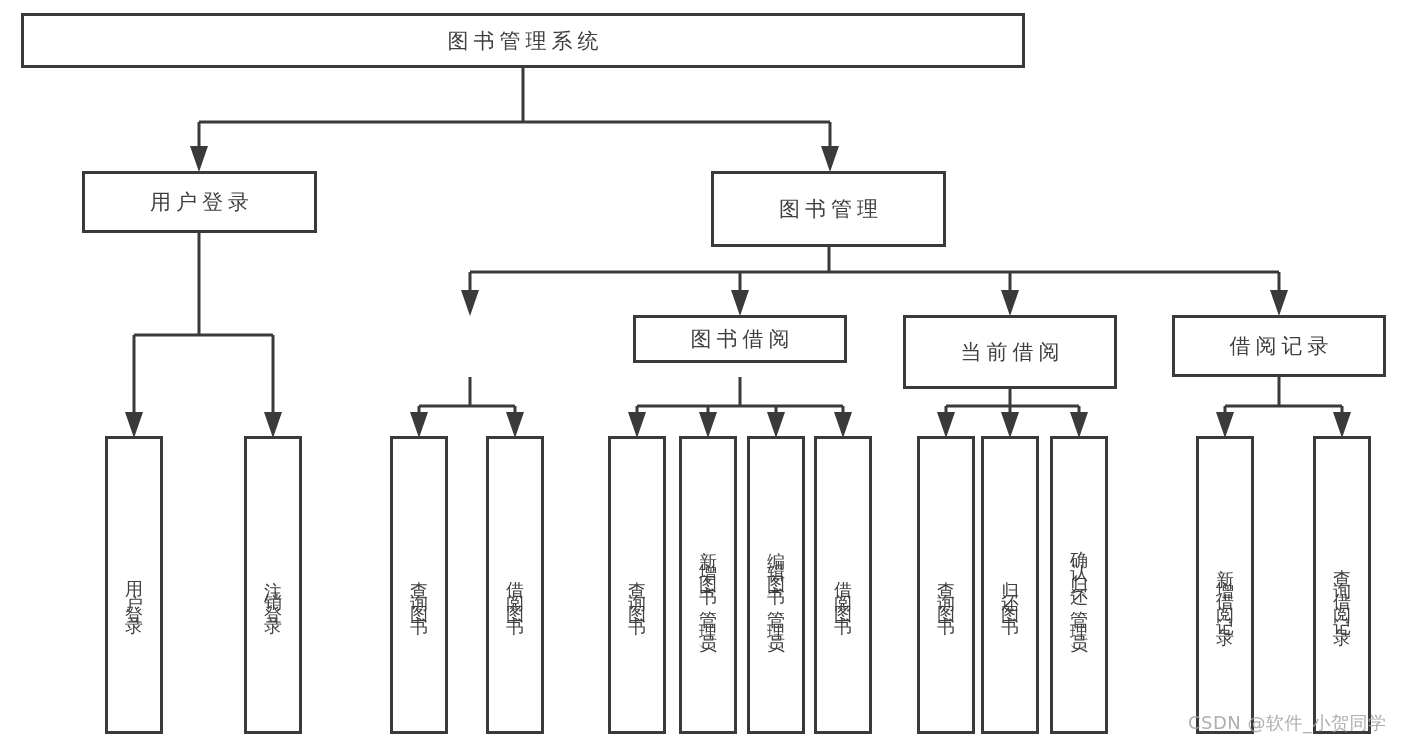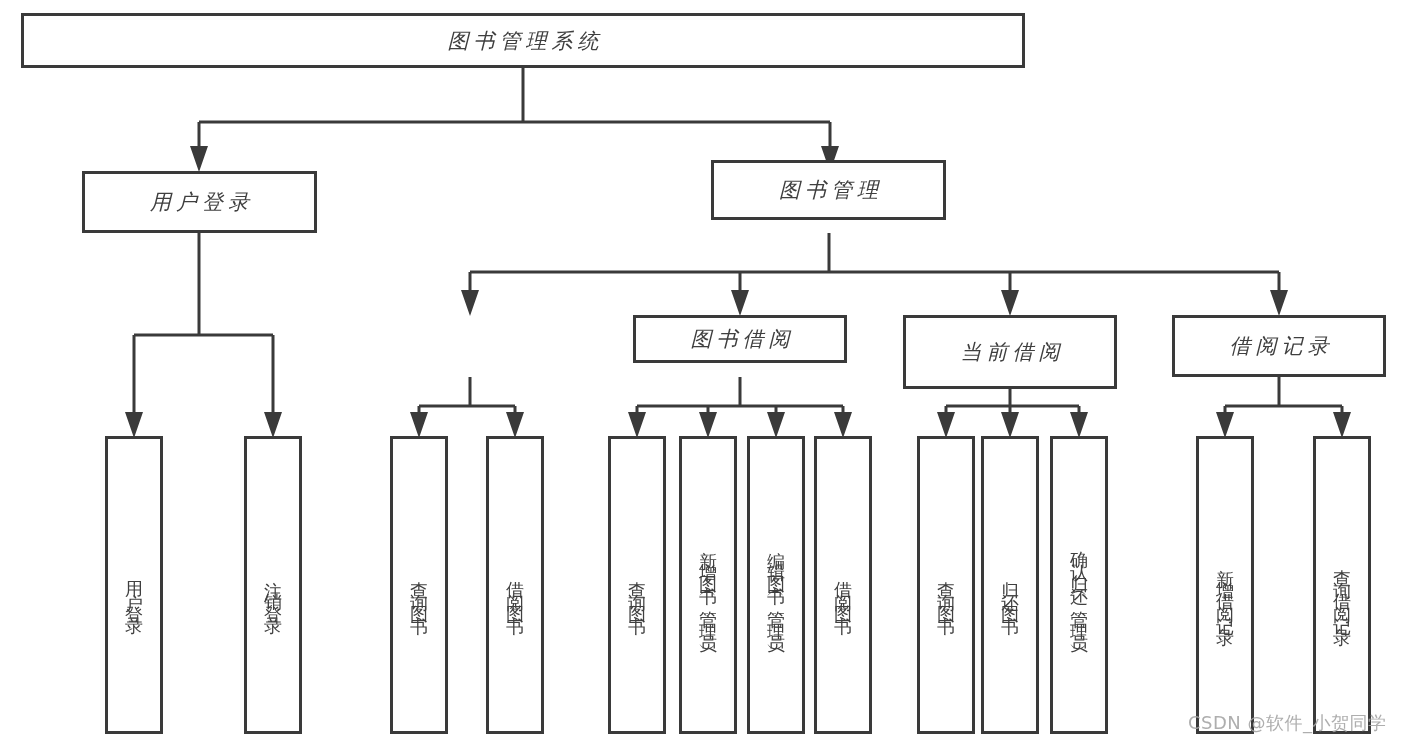--- a/index.html
+++ b/index.html
@@ -8,21 +8,21 @@
     font-family:"DejaVu Sans","Liberation Sans",sans-serif;overflow:hidden;
   }
   .connectors{position:absolute;left:0;top:0;}
   .ln{fill:none;stroke:#3a3a3a;stroke-width:3;}
   .ah{fill:#3a3a3a;stroke:none;}
   .hbox{
     position:absolute;box-sizing:border-box;border:3px solid #3a3a3a;background:#ffffff;
     display:flex;align-items:center;justify-content:center;
     color:#3f3f3f;font-size:21px;letter-spacing:5px;white-space:nowrap;
   }
-  .hbox span{transform:translateX(2.5px);font-style:italic;} 
+  .hbox span{transform:translateX(2.5px);} 
   .vbox{
     position:absolute;box-sizing:border-box;border:3px solid #3a3a3a;background:#ffffff;
     width:58px;height:298px;top:436px;
     display:flex;align-items:center;justify-content:center;color:#3f3f3f;
   }
   .vbox span{
     writing-mode:vertical-rl;text-orientation:mixed;
     font-size:18px;letter-spacing:12px;line-height:1;white-space:nowrap;
     transform:translateY(6px);
   }
@@ -56,21 +56,21 @@
       M1225,438l-9,-26h18Z M1342,438l-9,-26h18Z"></path>
   </svg>
 
   <div class="hbox" style="left:21px;top:13px;width:1004px;height:55px;">
     <span>图书管理系统</span>
   </div>
 
   <div class="hbox" style="left:82px;top:171px;width:235px;height:62px;">
     <span>用户登录</span>
   </div>
-  <div class="hbox" style="left:711px;top:160px;width:235px;height:60px;">
+  <div class="hbox" style="left:711px;top:171px;width:235px;height:76px;">
     <span>图书管理</span>
   </div>
 
   <div class="hbox" style="left:633px;top:315px;width:214px;height:48px;">
     <span>图书借阅</span>
   </div>
   <div class="hbox" style="left:903px;top:315px;width:214px;height:74px;">
     <span>当前借阅</span>
   </div>
   <div class="hbox" style="left:1172px;top:315px;width:214px;height:62px;text-align:right;">

